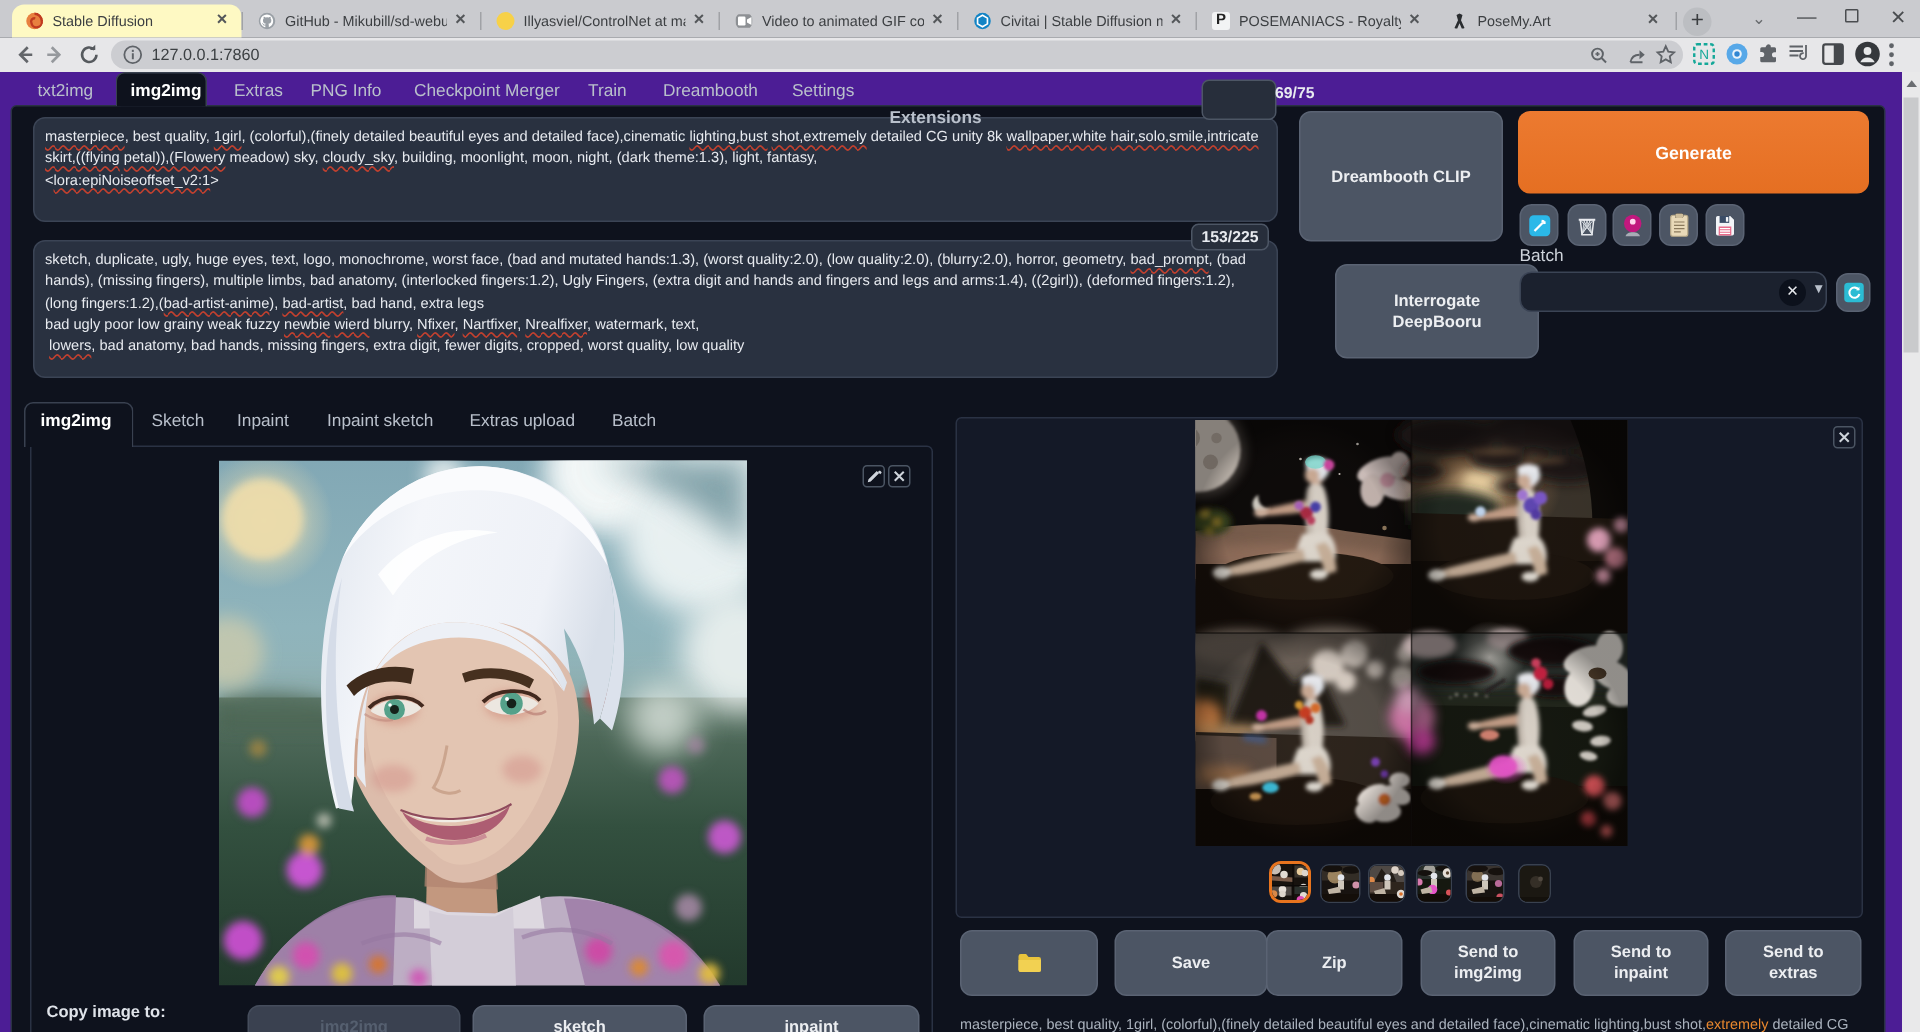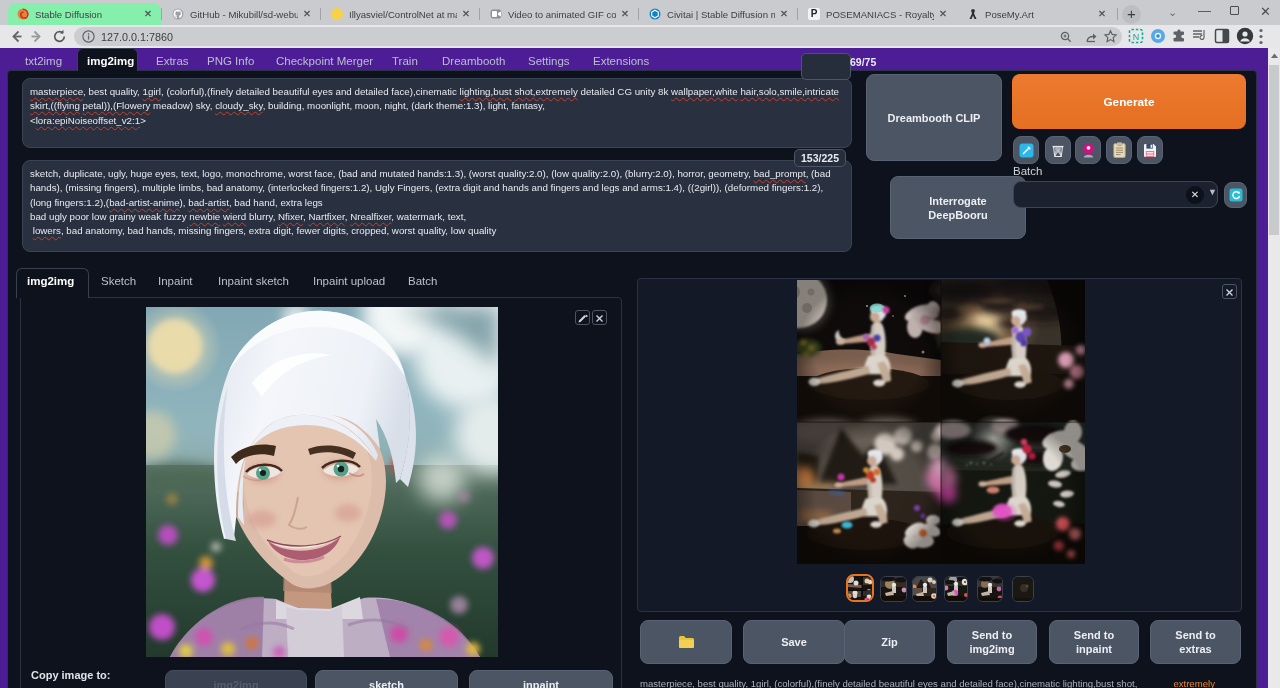--- a/index.html
+++ b/index.html
@@ -5,21 +5,21 @@
 *{margin:0;padding:0;box-sizing:border-box;}
 html,body{width:1280px;height:688px;overflow:hidden;}
 body{font-family:"Liberation Sans",sans-serif;position:relative;background:#0c101b;}
 .abs{position:absolute;}
 
 #tabstrip{position:absolute;left:0;top:0;width:1280px;height:25px;background:#cacbcf;}
 .tab{position:absolute;top:3px;height:22px;border-radius:8px 8px 0 0;font-size:9.6px;color:#3c3f42;}
 .tab .fav{position:absolute;left:9px;top:5px;width:12px;height:12px;border-radius:50%;}
 .tab .ttl{position:absolute;left:27px;top:6px;width:108px;height:12px;overflow:hidden;white-space:nowrap;}
 .tab .cx{position:absolute;right:7px;top:5px;width:12px;height:12px;font-size:9.5px;color:#54575a;text-align:center;line-height:12px;font-weight:bold;}
-.tab.active{background:#86efac;}
+.tab.active{background:#fef9c3;}
 .tabsep{position:absolute;top:8px;width:1px;height:12px;background:#a0a2a6;}
 #toolbar{position:absolute;left:0;top:25px;width:1280px;height:23px;background:#e7e7e9;}
 #omni{position:absolute;left:74px;top:2px;width:1048px;height:19px;border-radius:10px;background:#cccdd1;color:#3c4043;font-size:10.8px;}
 
 #sbar{position:absolute;left:1268px;top:48px;width:12px;height:640px;background:#e9e9ea;}
 #sbthumb{position:absolute;left:1269px;top:65px;width:10px;height:170px;background:#c9cacc;}
 
 #app{position:absolute;left:0;top:48px;width:1268px;height:640px;background:#4c1d95;}
 .panelborder{position:absolute;border:1px solid #2a3244;}
 .maintab{position:absolute;top:2px;font-size:11.5px;color:#b9c0cb;z-index:3;}
@@ -169,21 +169,21 @@
 
   <div class="maintab" style="left:25px;top:7px;">txt2img</div>
   <div class="abs" style="left:77px;top:0px;width:61px;height:23px;border:1px solid #394150;border-bottom:none;border-radius:6px 6px 0 0;background:#0e121d;z-index:3;"></div>
   <div class="maintab sel" style="left:87px;top:7px;z-index:4;">img2img</div>
   <div class="maintab" style="left:156px;top:7px;">Extras</div>
   <div class="maintab" style="left:207px;top:7px;">PNG Info</div>
   <div class="maintab" style="left:276px;top:7px;">Checkpoint Merger</div>
   <div class="maintab" style="left:392px;top:7px;">Train</div>
   <div class="maintab" style="left:442px;top:7px;">Dreambooth</div>
   <div class="maintab" style="left:528px;top:7px;">Settings</div>
-  <div class="maintab" style="left:593px;top:7px;">Extensions</div>
+  <div class="maintab" style="left:593px;top:25px;font-weight:bold;">Extensions</div>
 
   <div class="panelborder" style="left:7px;top:22px;width:1250px;height:640px;border-radius:4px;background:#0e121d;z-index:1;"></div>
 
   <div class="txtarea" style="top:30px;height:70px;z-index:2;"><sq>masterpiece</sq>, best quality, <sq>1girl</sq>, (colorful),(finely detailed beautiful eyes and detailed face),cinematic <sq>lighting,bust</sq> <sq>shot,extremely</sq> detailed CG unity 8k <sq>wallpaper,white</sq> <sq>hair,solo,smile,intricate</sq> <sq>skirt,((flying</sq> <sq>petal)),(Flowery</sq> meadow) sky, <sq>cloudy_sky</sq>, building, moonlight, moon, night, (dark theme:1.3), light, fantasy,<br>&lt;<sq>lora:epiNoiseoffset_v2:1</sq>&gt;</div>
   <div class="counter" style="left:801px;top:5px;width:42px;height:27px;padding-left:48px;">69/75</div>
 
   <div class="txtarea" style="top:112px;height:92px;z-index:2;">sketch, duplicate, ugly, huge eyes, text, logo, monochrome, worst face, (bad and mutated hands:1.3), (worst quality:2.0), (low quality:2.0), (blurry:2.0), horror, geometry, <sq>bad_prompt</sq>, (bad hands), (missing fingers), multiple limbs, bad anatomy, (interlocked fingers:1.2), Ugly Fingers, (extra digit and hands and fingers and legs and arms:1.4), ((2girl)), (deformed fingers:1.2), (long fingers:1.2),(<sq>bad-artist-anime</sq>), <sq>bad-artist</sq>, bad hand, extra legs<br>bad ugly poor low grainy weak fuzzy <sq>newbie</sq> <sq>wierd</sq> blurry, <sq>Nfixer</sq>, <sq>Nartfixer</sq>, <sq>Nrealfixer</sq>, watermark, text,<br>&nbsp;<sq>lowers</sq>, bad anatomy, bad hands, missing fingers, extra digit, fewer digits, cropped, worst quality, low quality</div>
   <div class="counter" style="left:794px;top:101px;width:52px;height:18px;">153/225</div>
 
   <div class="gbtn" style="left:866px;top:26px;width:136px;height:87px;z-index:2;">Dreambooth CLIP</div>
@@ -240,21 +240,21 @@
         <path d="M10.2 5.3A3.4 3.4 0 1 0 10.6 8" stroke="#fff" stroke-width="1.4" fill="none"></path>
         <path d="M10.6 3.2v2.3H8.3z" fill="#fff"></path>
       </svg>
   </div>
 
   <div class="abs" style="left:16px;top:220px;width:73px;height:30px;border:1px solid #394150;border-bottom:none;border-radius:6px 6px 0 0;background:#0e121d;z-index:3;"></div>
   <div class="maintab sel" style="left:27px;top:227px;z-index:4;">img2img</div>
   <div class="maintab" style="left:101px;top:227px;">Sketch</div>
   <div class="maintab" style="left:158px;top:227px;">Inpaint</div>
   <div class="maintab" style="left:218px;top:227px;">Inpaint sketch</div>
-  <div class="maintab" style="left:313px;top:227px;">Inpaint upload</div>
+  <div class="maintab" style="left:313px;top:227px;">Extras upload</div>
   <div class="maintab" style="left:408px;top:227px;">Batch</div>
 
   <div class="panelborder" style="left:20px;top:249px;width:602px;height:400px;border-radius:0 4px 4px 4px;background:#0e121d;z-index:2;"></div>
 
   <div class="abs" style="left:146px;top:259px;width:352px;height:350px;z-index:3;" id="portrait">
   <svg width="352" height="350" viewBox="0 0 352 350">
     <defs>
       <linearGradient id="sky" x1="0" y1="0" x2="0" y2="1">
         <stop offset="0" stop-color="#82a8b5"></stop>
             <stop offset="0.6" stop-color="#8fb4bc"></stop>
@@ -749,14 +749,14 @@
         <path d="M1 2.5A1.5 1.5 0 0 1 2.5 1h3.6l1.6 2h6.8A1.5 1.5 0 0 1 16 4.5V11.5A1.5 1.5 0 0 1 14.5 13H2.5A1.5 1.5 0 0 1 1 11.5z" fill="#e8c33c"></path>
         <path d="M1 5h15v6.5A1.5 1.5 0 0 1 14.5 13H2.5A1.5 1.5 0 0 1 1 11.5z" fill="#f2d152"></path>
       </svg>
     </div>
   <div class="gbtn" style="left:743px;top:572px;width:102px;height:44px;">Save</div>
   <div class="gbtn" style="left:844px;top:572px;width:91px;height:44px;">Zip</div>
   <div class="gbtn" style="left:947px;top:572px;width:90px;height:44px;">Send to<br>img2img</div>
   <div class="gbtn" style="left:1049px;top:572px;width:90px;height:44px;">Send to<br>inpaint</div>
   <div class="gbtn" style="left:1150px;top:572px;width:91px;height:44px;">Send to<br>extras</div>
 
-  <div class="abs" style="left:640px;top:630px;width:601px;height:10px;overflow:hidden;color:#aab2bd;font-size:9.6px;z-index:3;">masterpiece, best quality, 1girl, (colorful),(finely detailed beautiful eyes and detailed face),cinematic lighting,bust shot,<span style="color:#e8872e;margin-left:36px;">extremely</span> detailed CG</div>
+  <div class="abs" style="left:640px;top:630px;width:601px;height:10px;overflow:hidden;color:#aab2bd;font-size:9.6px;z-index:3;">masterpiece, best quality, 1girl, (colorful),(finely detailed beautiful eyes and detailed face),cinematic lighting,bust shot,<span style="color:#e8872e;">extremely</span> detailed CG</div>
 </div>
 
 </body></html>

